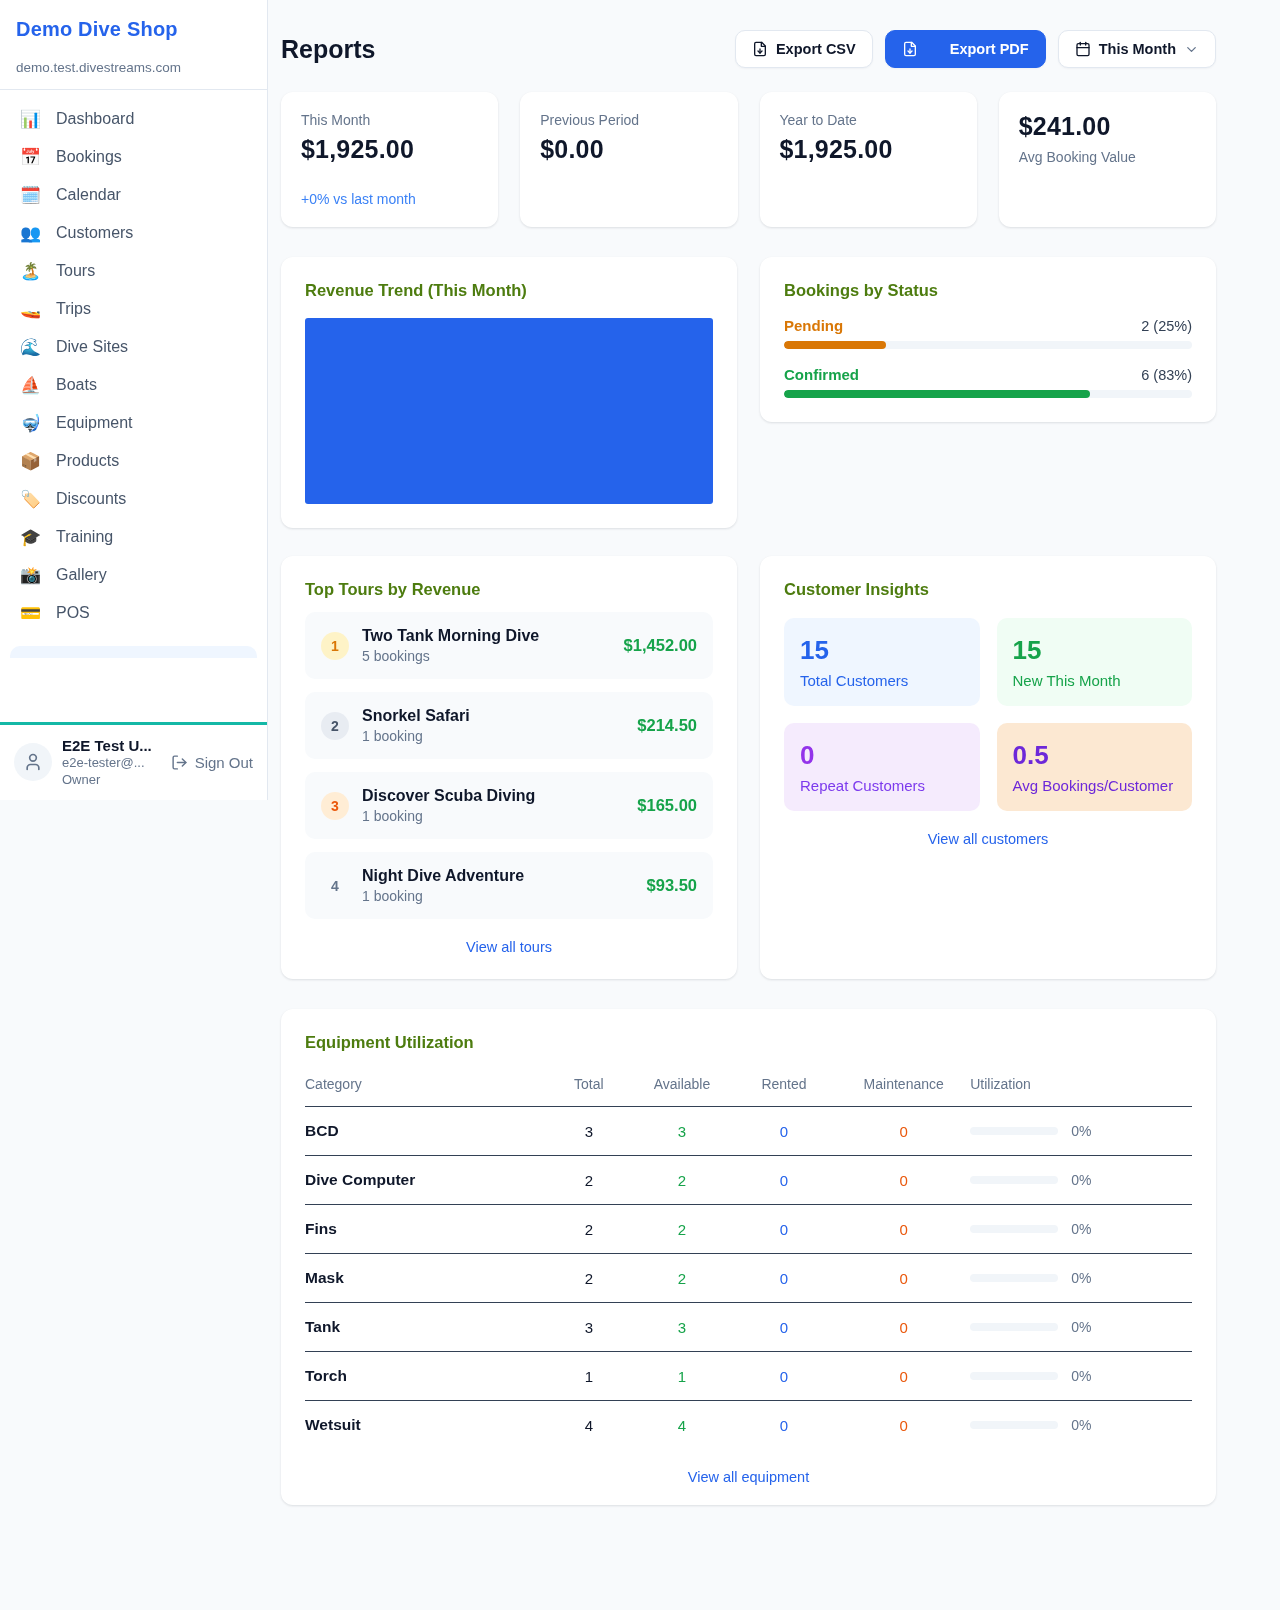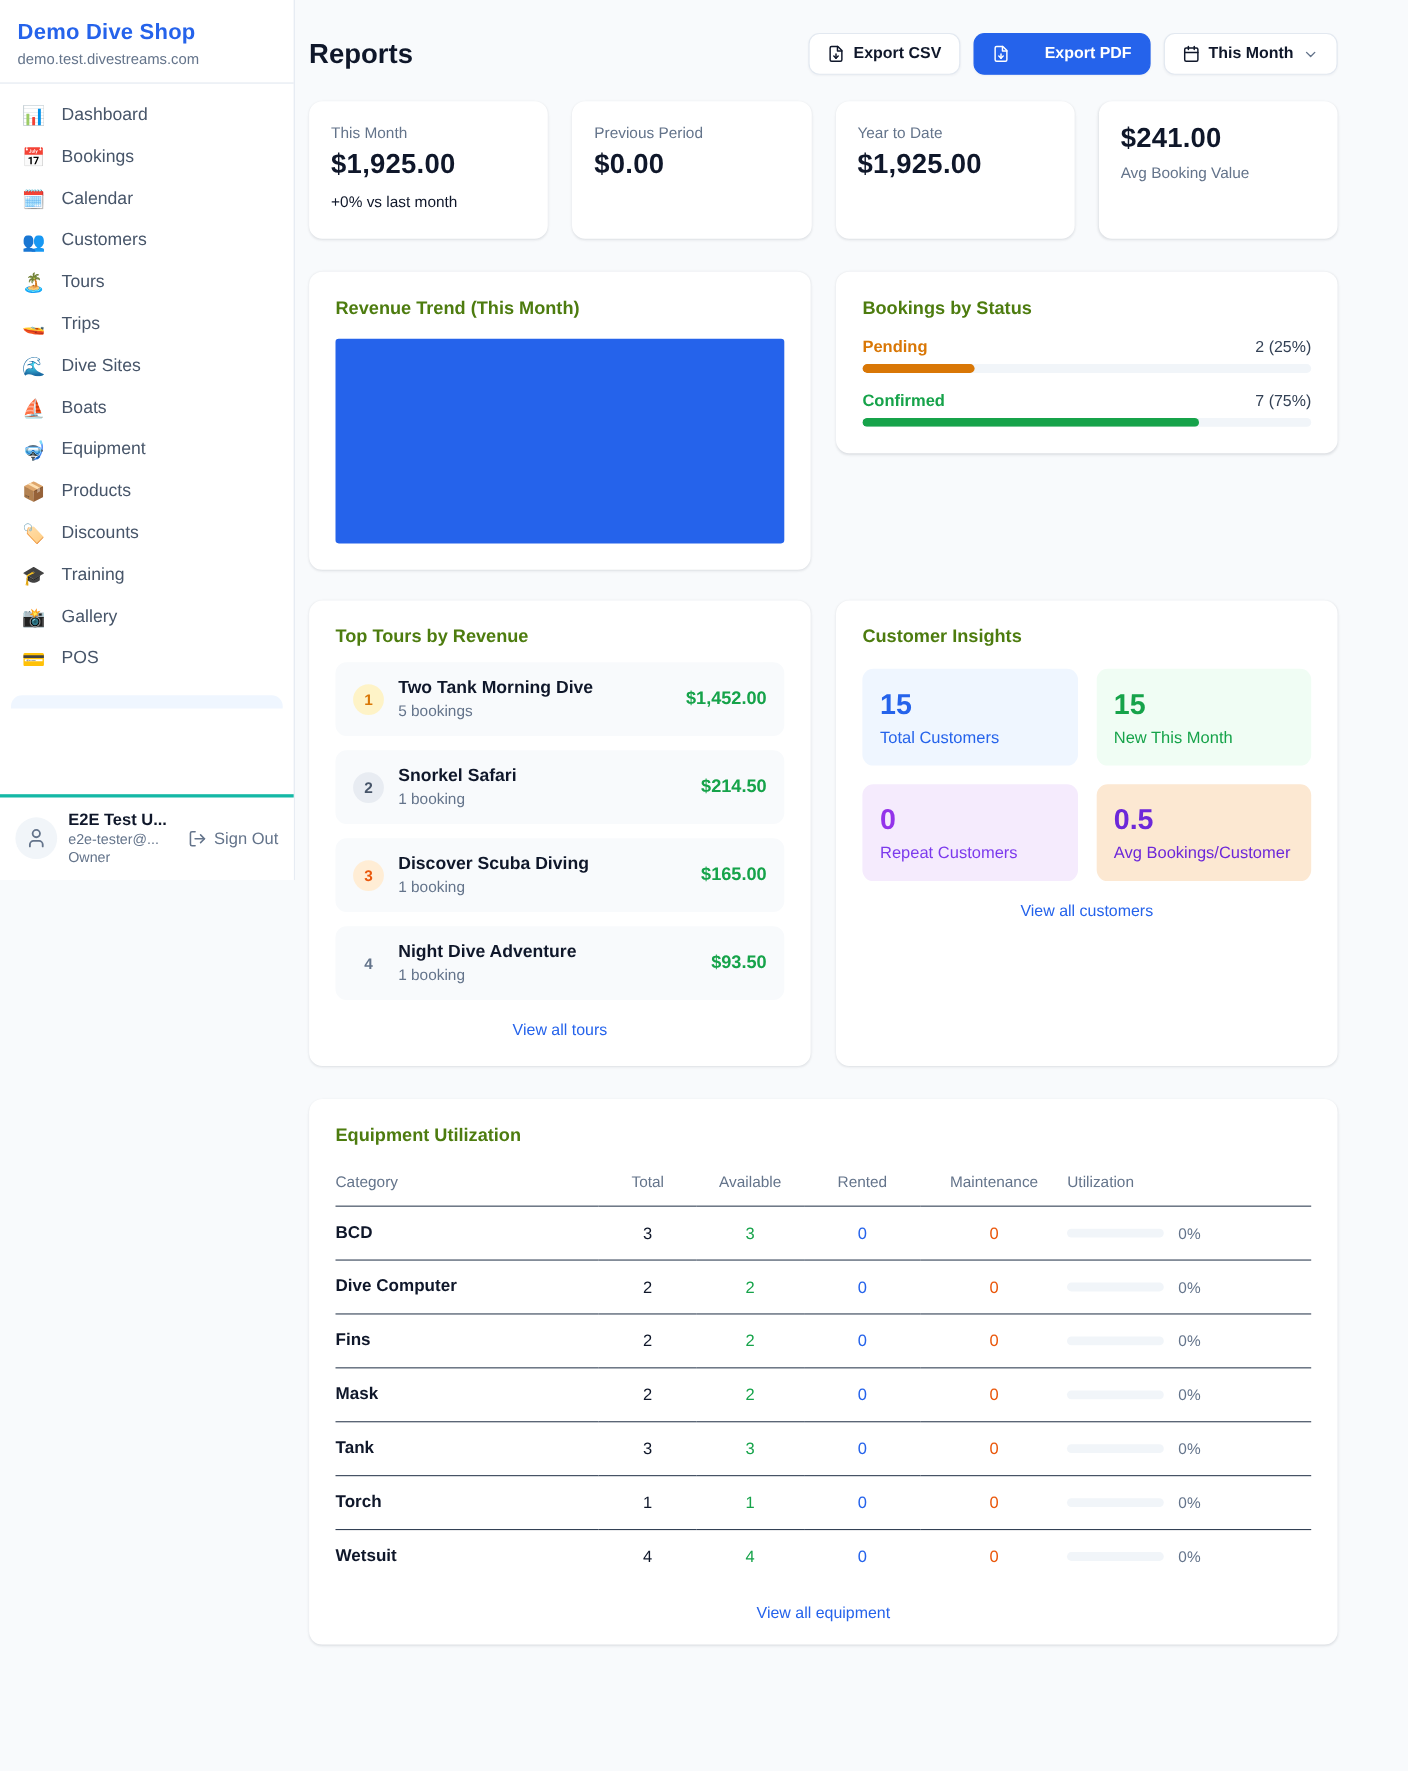--- a/index.html
+++ b/index.html
@@ -14,21 +14,21 @@
   }
   
   .sidebar {
     position:absolute; left:0; top:0;
     width:268px; height:800px;
     background:#ffffff;
     border-right:1px solid #e2e8f0;
   }
   .brand { padding:18px 16px 14px; border-bottom:1px solid #e2e8f0; }
   .brand-name { font-size:20px; font-weight:700; color:#2563eb; letter-spacing:.2px; }
-  .brand-domain { margin-top:5px; font-size:13.5px; color:#64748b; }
+  .brand-domain { margin-top:19px; font-size:13.5px; color:#64748b; }
   .nav { padding:10px 10px 0; }
   .nav-item {
     display:flex; align-items:center; gap:14px;
     padding:10px 10px; border-radius:8px;
     font-size:16px; color:#475569; cursor:pointer;
   }
   .nav-icon { width:22px; text-align:center; font-size:17px; line-height:1; }
   .nav-cut {
     margin:14px 0 0; height:12px;
     background:#eff6ff; border-radius:10px 10px 0 0;
@@ -69,21 +69,21 @@
   .card {
     background:#fff; border-radius:12px;
     box-shadow:0 1px 3px rgba(15,23,42,.07), 0 1px 2px rgba(15,23,42,.05);
   }
   .card-title { font-size:16.5px; font-weight:700; color:#4d7c0f; }
   
   .stats-grid { display:grid; grid-template-columns:repeat(4,1fr); gap:22px; margin-top:24px; }
   .stat-card { padding:20px; min-height:125px; }
   .stat-label { font-size:14px; color:#64748b; }
   .stat-value { margin-top:7px; font-size:25px; font-weight:800; color:#0f172a; letter-spacing:.2px; }
-  .stat-delta { margin-top:11px; font-size:14px; color:#0f172a; }
+  .stat-delta { margin-top:27px; font-size:14px; color:#3b82f6; }
   .stat-card.flipped .stat-value { margin-top:0; }
   .stat-card.flipped .stat-label { margin-top:8px; }
   
   .row2 { display:grid; grid-template-columns:456px 1fr; gap:23px; margin-top:30px; align-items:start; }
   .revenue-card { padding:24px; }
   .chart-block { margin-top:18px; height:186px; background:#2563eb; border-radius:3px; }
   .status-card { padding:24px; }
   .status-row { margin-top:17px; }
   .status-head { display:flex; justify-content:space-between; align-items:baseline; font-size:15px; }
   .status-name { font-weight:700; }
@@ -310,21 +310,21 @@
           <span class="status-name pending">Pending</span>
           <span class="status-count">2 (25%)</span>
         </div>
         <div class="track">
           <div class="fill pending" style="width:25%"></div>
         </div>
       </div>
       <div class="status-row">
         <div class="status-head">
           <span class="status-name confirmed">Confirmed</span>
-          <span class="status-count">7 (75%)</span>
+          <span class="status-count">6 (83%)</span>
         </div>
         <div class="track">
           <div class="fill confirmed" style="width:75%"></div>
         </div>
       </div>
     </div>
   </div>
 
   <div class="row3">
     <div class="card">

